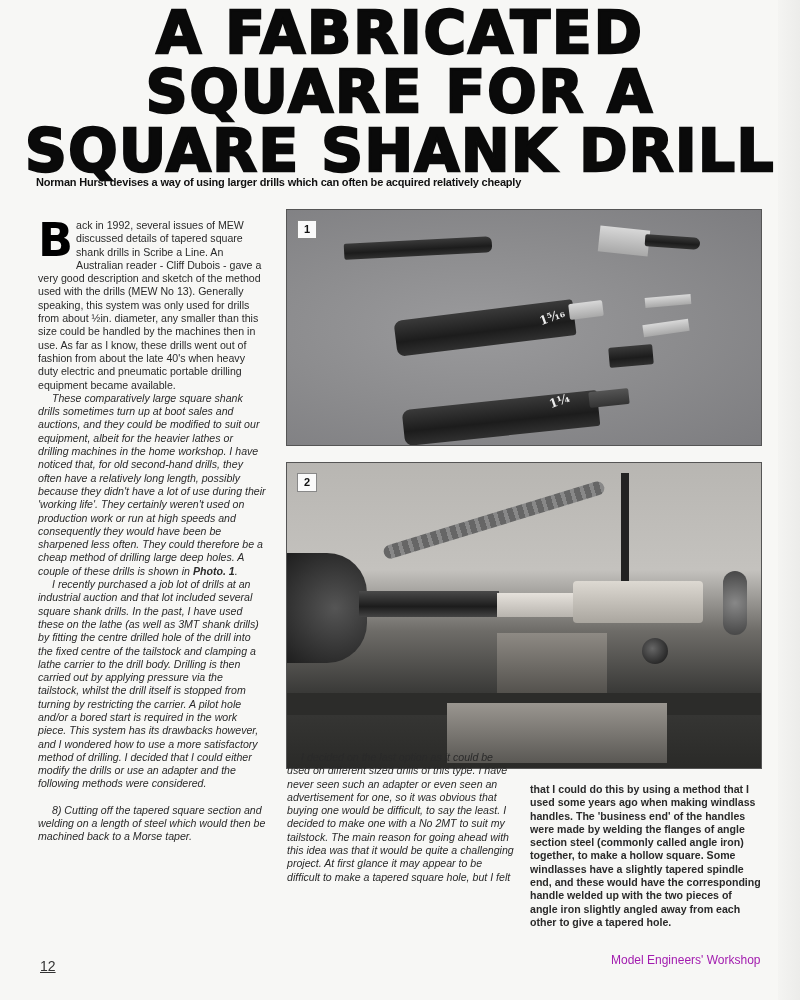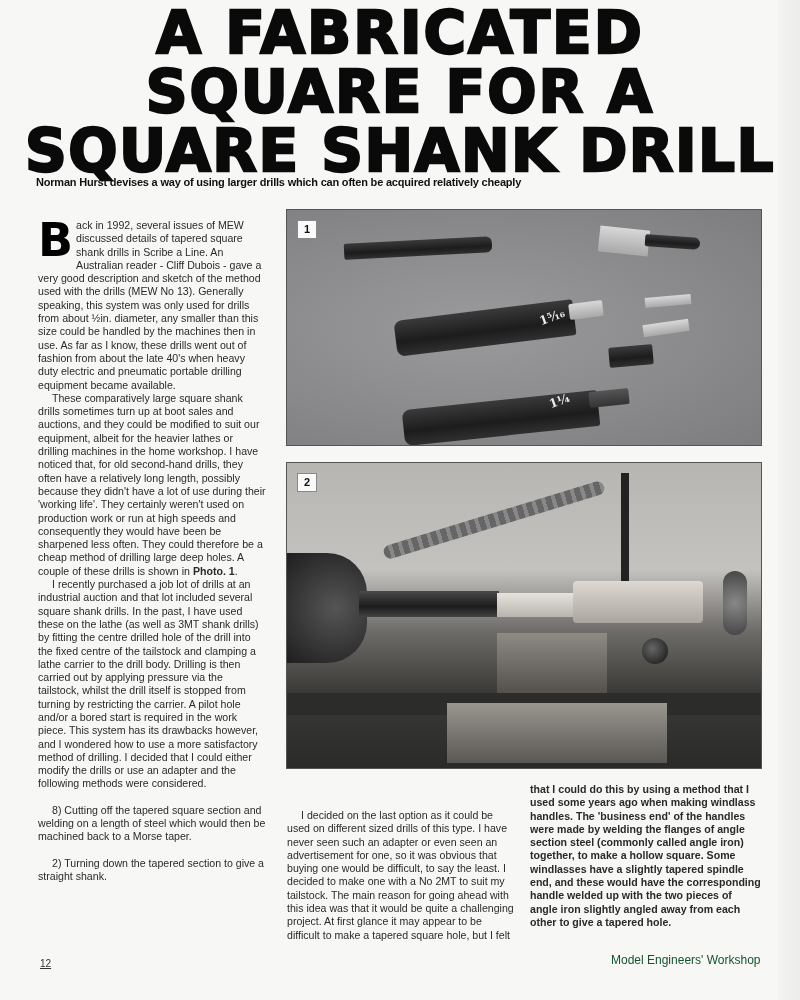--- a/index.html
+++ b/index.html
@@ -35,24 +35,24 @@
     color: #111;
   }
   .col {
     position: absolute;
     font-family: "Liberation Sans", sans-serif;
     font-size: 10.6px;
     line-height: 13.3px;
     color: #2a2a2a;
   }
   .col p { margin: 0; }
-  .col p.indent { text-indent: 14px; }
+  .col p.indent { text-indent: 14px; font-style: italic; }
   .col p.gap { margin-top: 13px; }
   .col-left { left: 38px; top: 219px; width: 228px; }
-  .col-mid { left: 287px; top: 809px; width: 230px; }
+  .col-mid { left: 287px; top: 751px; width: 230px; }
   .col-right { left: 530px; top: 783px; width: 232px; font-weight: bold; }
   .dropcap {
     float: left;
     font-family: "DejaVu Sans", sans-serif;
     font-size: 46px; line-height: 38px;
     font-weight: bold;
     margin: 2px 3px 0 0;
     color: #000;
   }
   .photo {
@@ -84,46 +84,45 @@
   .drill-label {
     position: absolute; color: #eee; font-size: 12px; font-weight: bold;
     font-family: "DejaVu Serif", serif; transform: rotate(-20deg);
   }
   .shank-light {
     position: absolute;
     background: linear-gradient(to bottom, #d8d8d8, #a8a8a8);
   }
   .footer-page {
     position: absolute; left: 40px; top: 958px;
-    font-size: 10px; color: #333; text-decoration: underline;
+    font-size: 14px; color: #333; text-decoration: underline;
   }
   .footer-mag {
     position: absolute; left: 611px; top: 953px;
-    font-size: 12px; color: #14532d;
+    font-size: 12px; color: #a21caf;
   }
 </style>
 </head>
 <body>
 
 <div class="page-edge"></div>
 
 <h1 class="headline" style="margin:0;">
   <span>A FABRICATED</span>
   <span>SQUARE FOR A</span>
   <span class="l3">SQUARE SHANK DRILL</span>
 </h1>
 
 <div class="standfirst">Norman Hurst devises a way of using larger drills which can often be acquired relatively cheaply</div>
 
 <div class="col col-left">
   <p><span class="dropcap">B</span><span>ack in 1992, several issues of MEW discussed details of tapered square shank drills in Scribe a Line. An Australian reader - Cliff Dubois - gave a very good description and sketch of the method used with the drills (MEW No 13). Generally speaking, this system was only used for drills from about ½in. diameter, any smaller than this size could be handled by the machines then in use. As far as I know, these drills went out of fashion from about the late 40's when heavy duty electric and pneumatic portable drilling equipment became available.</span></p>
   <p class="indent"><span>These comparatively large square shank drills sometimes turn up at boot sales and auctions, and they could be modified to suit our equipment, albeit for the heavier lathes or drilling machines in the home workshop. I have noticed that, for old second-hand drills, they often have a relatively long length, possibly because they didn't have a lot of use during their 'working life'. They certainly weren't used on production work or run at high speeds and consequently they would have been be sharpened less often. They could therefore be a cheap method of drilling large deep holes. A couple of these drills is shown in </span><b>Photo. 1</b><span>.</span></p>
   <p class="indent">I recently purchased a job lot of drills at an industrial auction and that lot included several square shank drills. In the past, I have used these on the lathe (as well as 3MT shank drills) by fitting the centre drilled hole of the drill into the fixed centre of the tailstock and clamping a lathe carrier to the drill body. Drilling is then carried out by applying pressure via the tailstock, whilst the drill itself is stopped from turning by restricting the carrier. A pilot hole and/or a bored start is required in the work piece. This system has its drawbacks however, and I wondered how to use a more satisfactory method of drilling. I decided that I could either modify the drills or use an adapter and the following methods were considered.</p>
   <p class="indent gap">8) Cutting off the tapered square section and welding on a length of steel which would then be machined back to a Morse taper.</p>
-  <p class="indent gap">2) Turning down the tapered section to give a straight shank.</p>
 </div>
 
 <div class="photo photo1">
   <div class="photo-num">1</div>
 
   <div class="drill" style="left:57px;top:30px;width:148px;height:16px;border-radius:2px 6px 6px 2px;transform:rotate(-3deg);"></div>
 
   <div class="shank-light" style="left:312px;top:18px;width:50px;height:26px;transform:rotate(6deg);"></div>
   <div class="drill" style="left:358px;top:26px;width:55px;height:12px;border-radius:2px 6px 6px 2px;transform:rotate(4deg);"></div>
 

